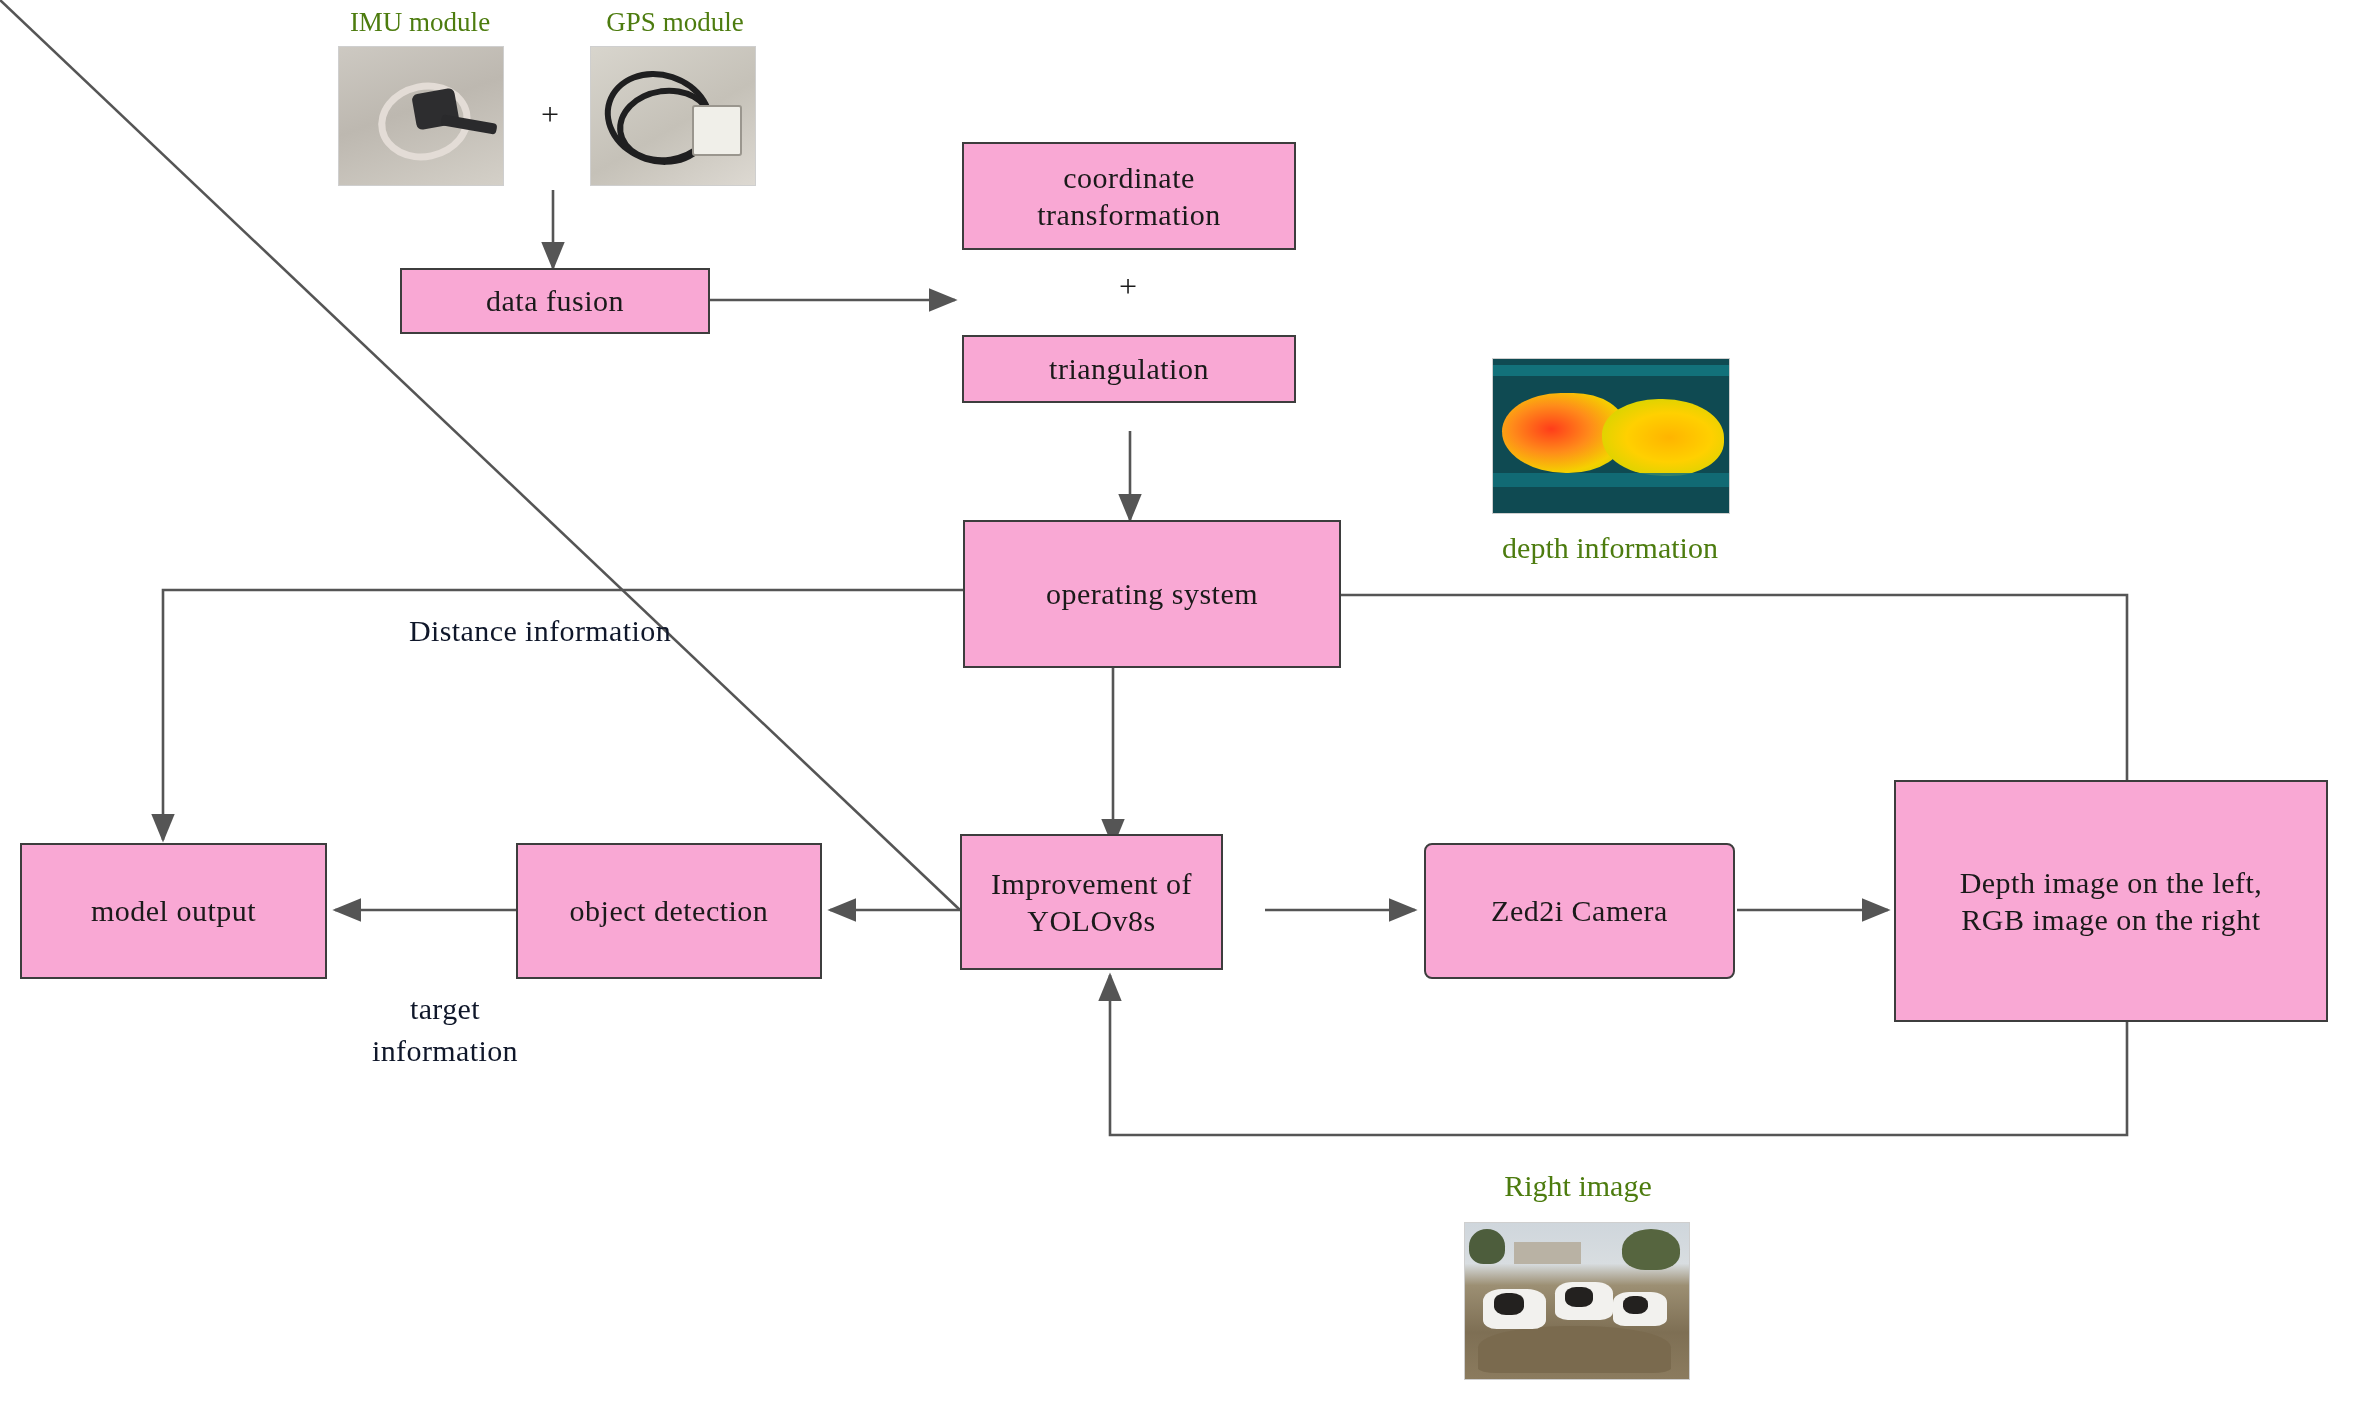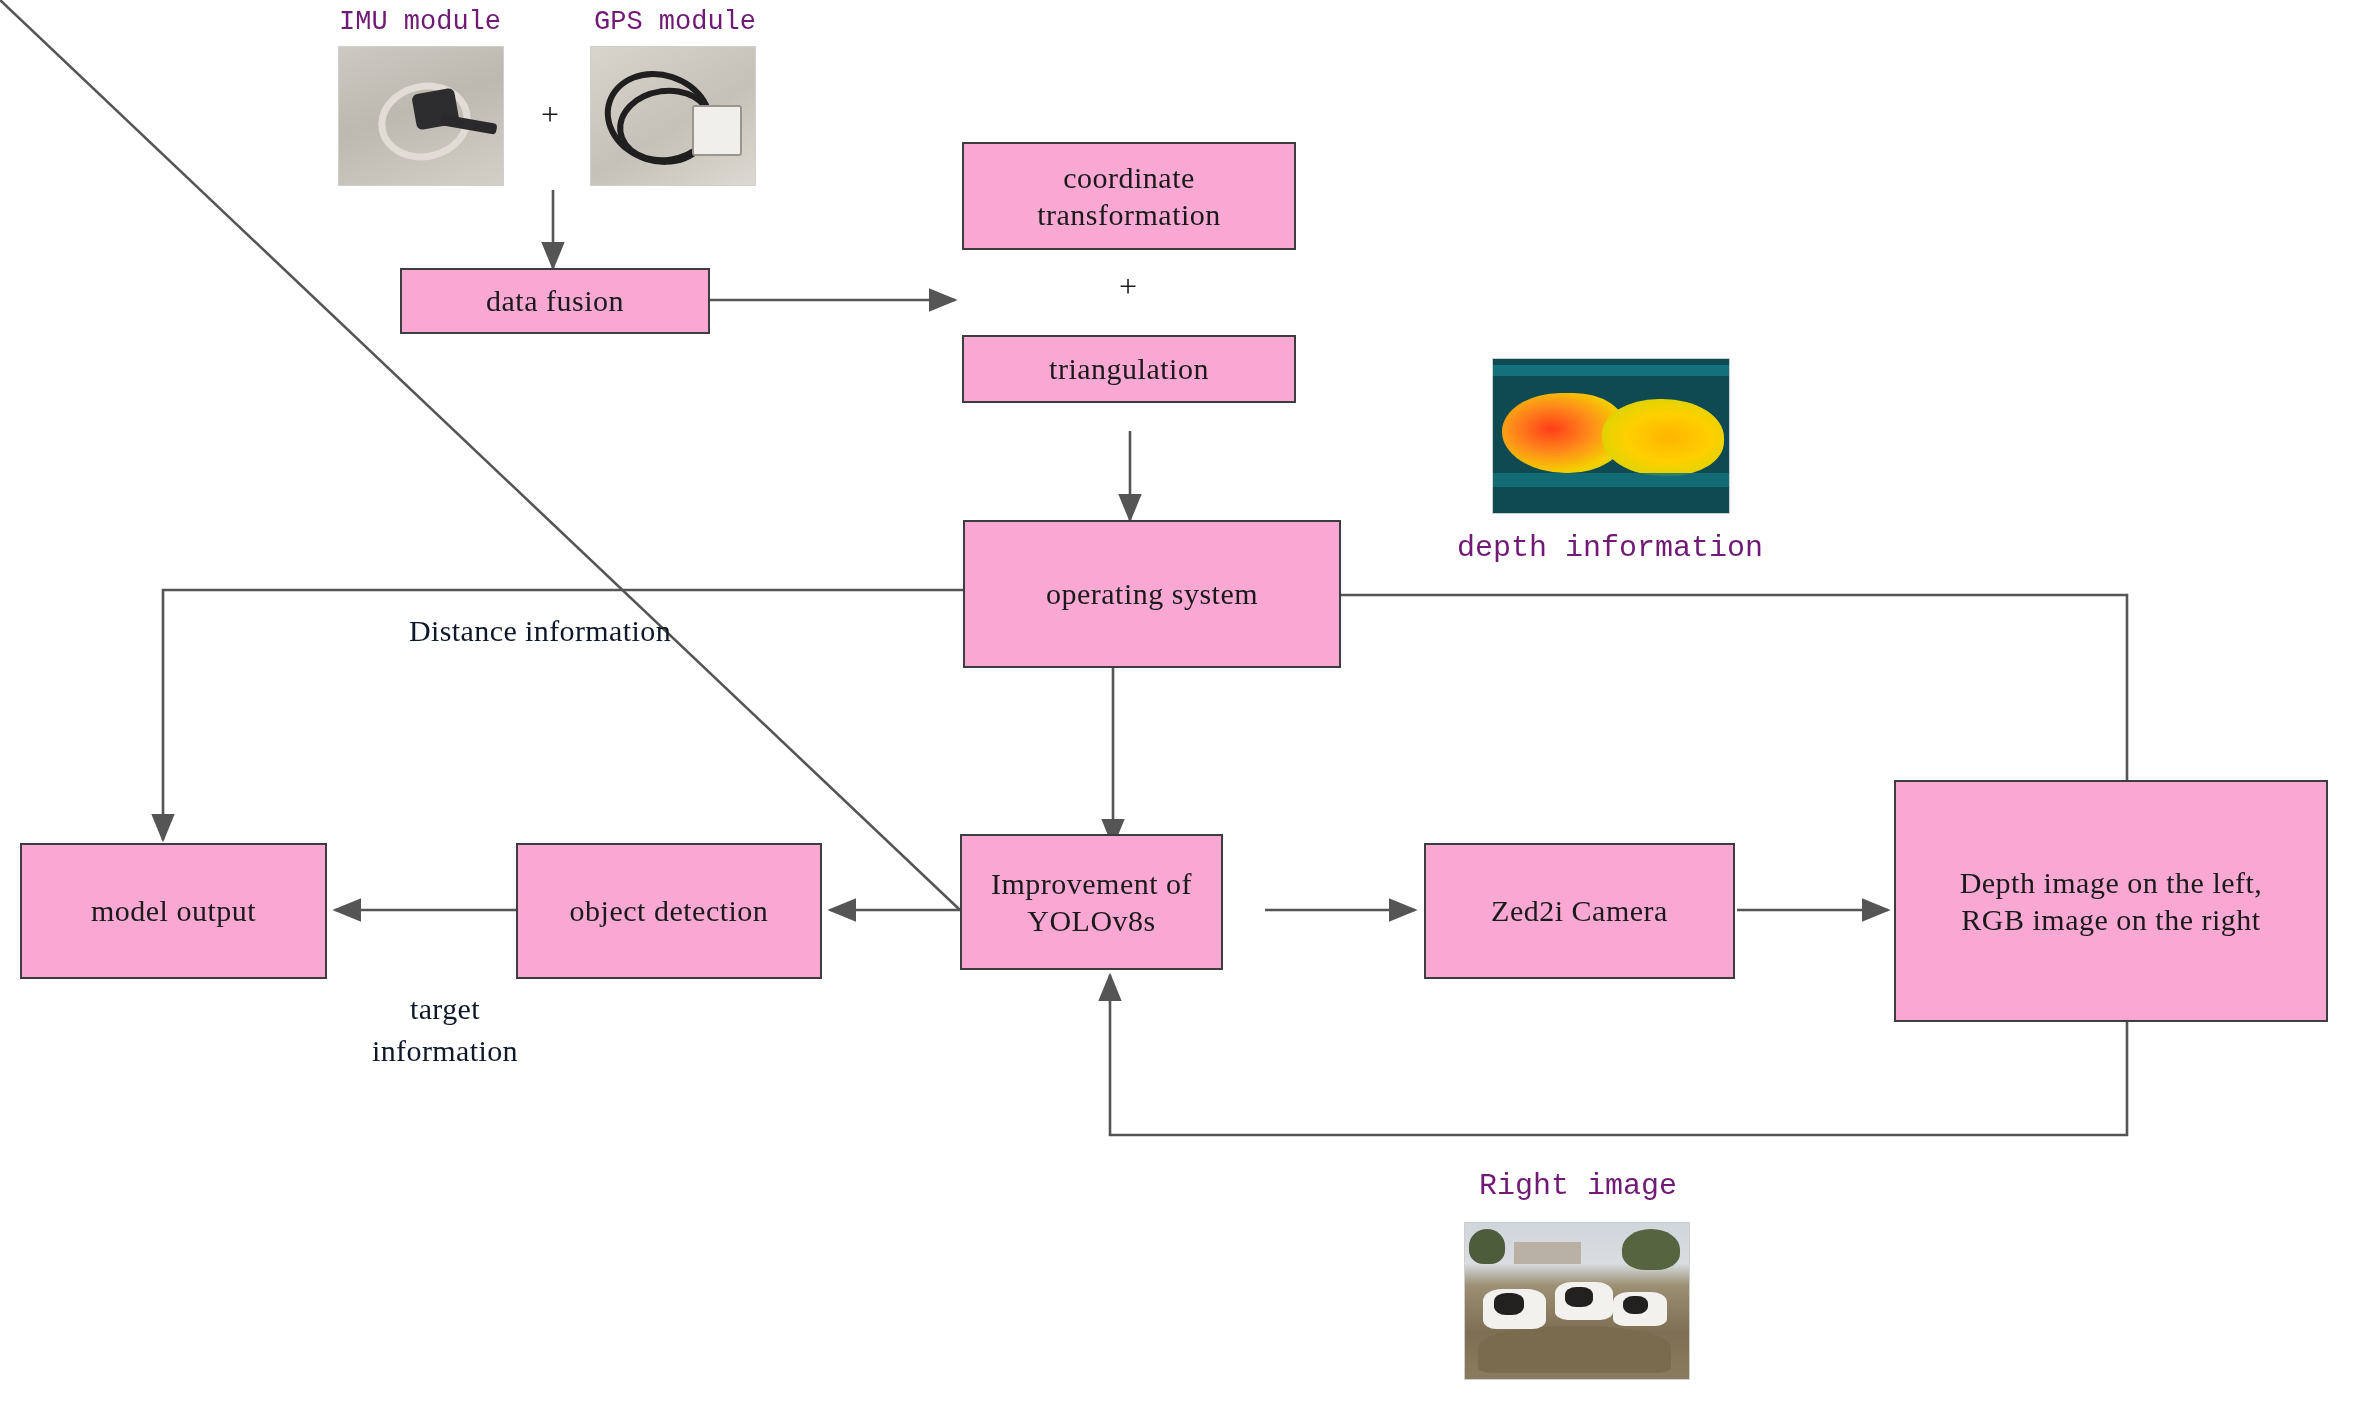--- a/index.html
+++ b/index.html
@@ -46,22 +46,21 @@
     font-size: 30px;
     line-height: 1.25;
     letter-spacing: 0.4px;
     color: #0f172a;
   }
   .caption {
     position: absolute;
     text-align: center;
     font-size: 27px;
     line-height: 1.2;
-    color: #701a75;
-    font-family: Liberation Mono, monospace;
+    color: #4d7c0f;
   }
   .plus {
     position: absolute;
     font-size: 32px;
     text-align: center;
   }
   .photo {
     position: absolute;
     box-sizing: border-box;
     overflow: hidden;
@@ -313,21 +312,21 @@
   </div>
 
   <div class="node" style="left:516px; top:843px; width:306px; height:136px;">
     <span>object detection</span>
   </div>
 
   <div class="node" style="left:20px; top:843px; width:307px; height:136px;padding-left:8px;">
     <span>model output</span>
   </div>
 
-  <div class="node" style="left:1424px; top:843px; width:311px; height:136px;">
+  <div class="node" style="left:1424px; top:843px; width:311px; height:136px;border-radius:8px;">
     <span>Zed2i Camera</span>
   </div>
 
   <div class="node" style="left:1894px; top:780px; width:434px; height:242px; padding:10px 32px;">
     <span>Depth image on the left, RGB image on the right</span>
   </div>
 
   <div class="label" style="left:330px; top:612px; width:420px;">Distance information</div>
 
   <div class="label" style="left:300px; top:990px; width:290px;">target</div>

